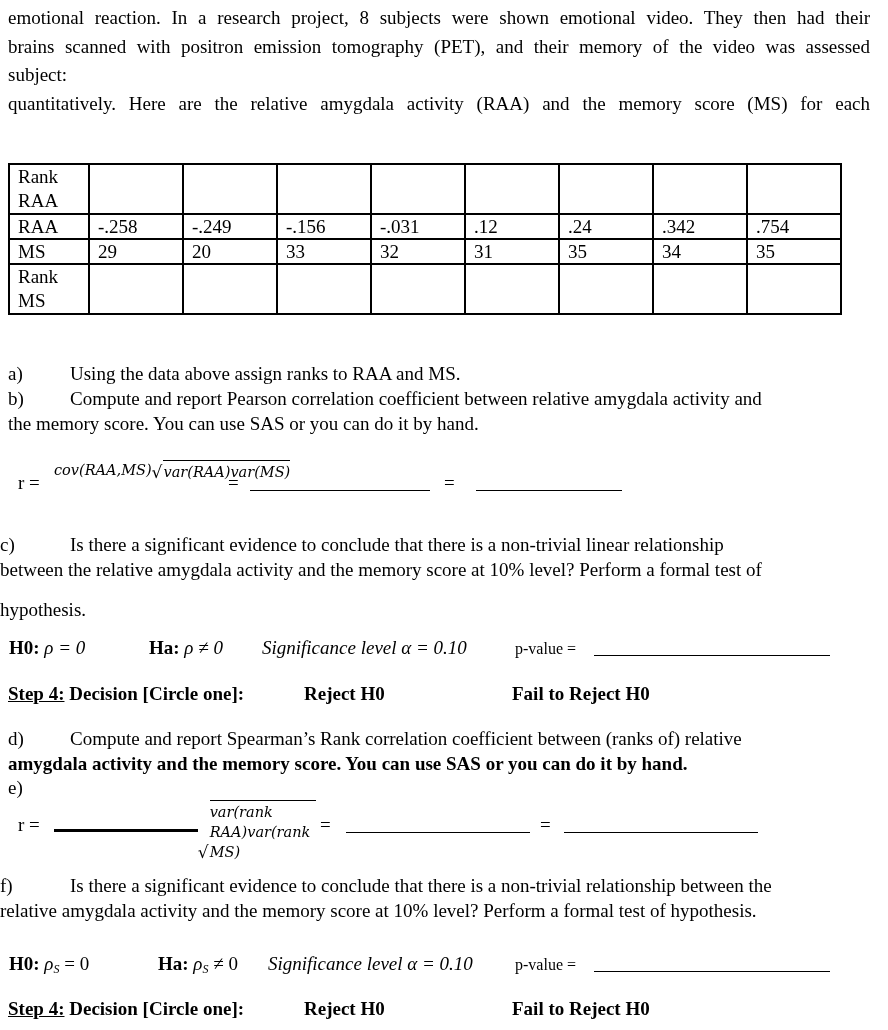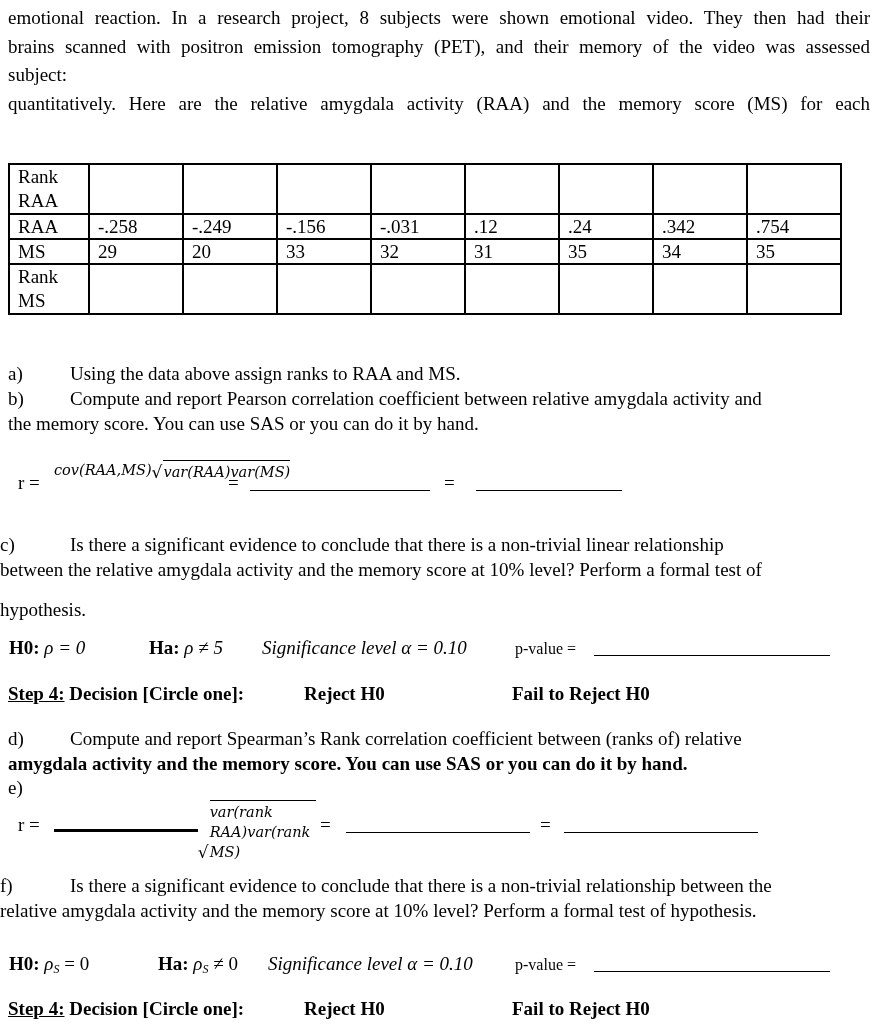--- a/index.html
+++ b/index.html
@@ -117,21 +117,21 @@
 <span class="line" style="left:70px; top:531px;">Is there a significant evidence to conclude that there is a non-trivial linear relationship</span>
 <span class="line" style="left:0px; top:556px;">between the relative amygdala activity and the memory score at 10% level? Perform a formal test of</span>
 <span class="line" style="left:0px; top:596px;">hypothesis.</span>
 
 <div class="line" style="left:9px; top:634px;">
   <span class="b">H0:</span>
   <span class="i">ρ = 0</span>
 </div>
 <div class="line" style="left:149px; top:634px;">
   <span class="b">Ha:</span>
-  <span class="i">ρ ≠ 5</span>
+  <span class="i">ρ ≠ 0</span>
 </div>
 <span class="line i" style="left:262px; top:634px;">Significance level α = 0.10</span>
 <span class="line" style="left:515px; top:635px; font-size:16px;">p-value =</span>
 <span class="blank" style="left:594px; top:654px; width:236px;"></span>
 
 <div class="line b" style="left:8px; top:680px;">
   <span class="u">Step 4:</span>
   <span>Decision [Circle one]:</span>
 </div>
 <span class="line b" style="left:304px; top:680px;">Reject H0</span>

